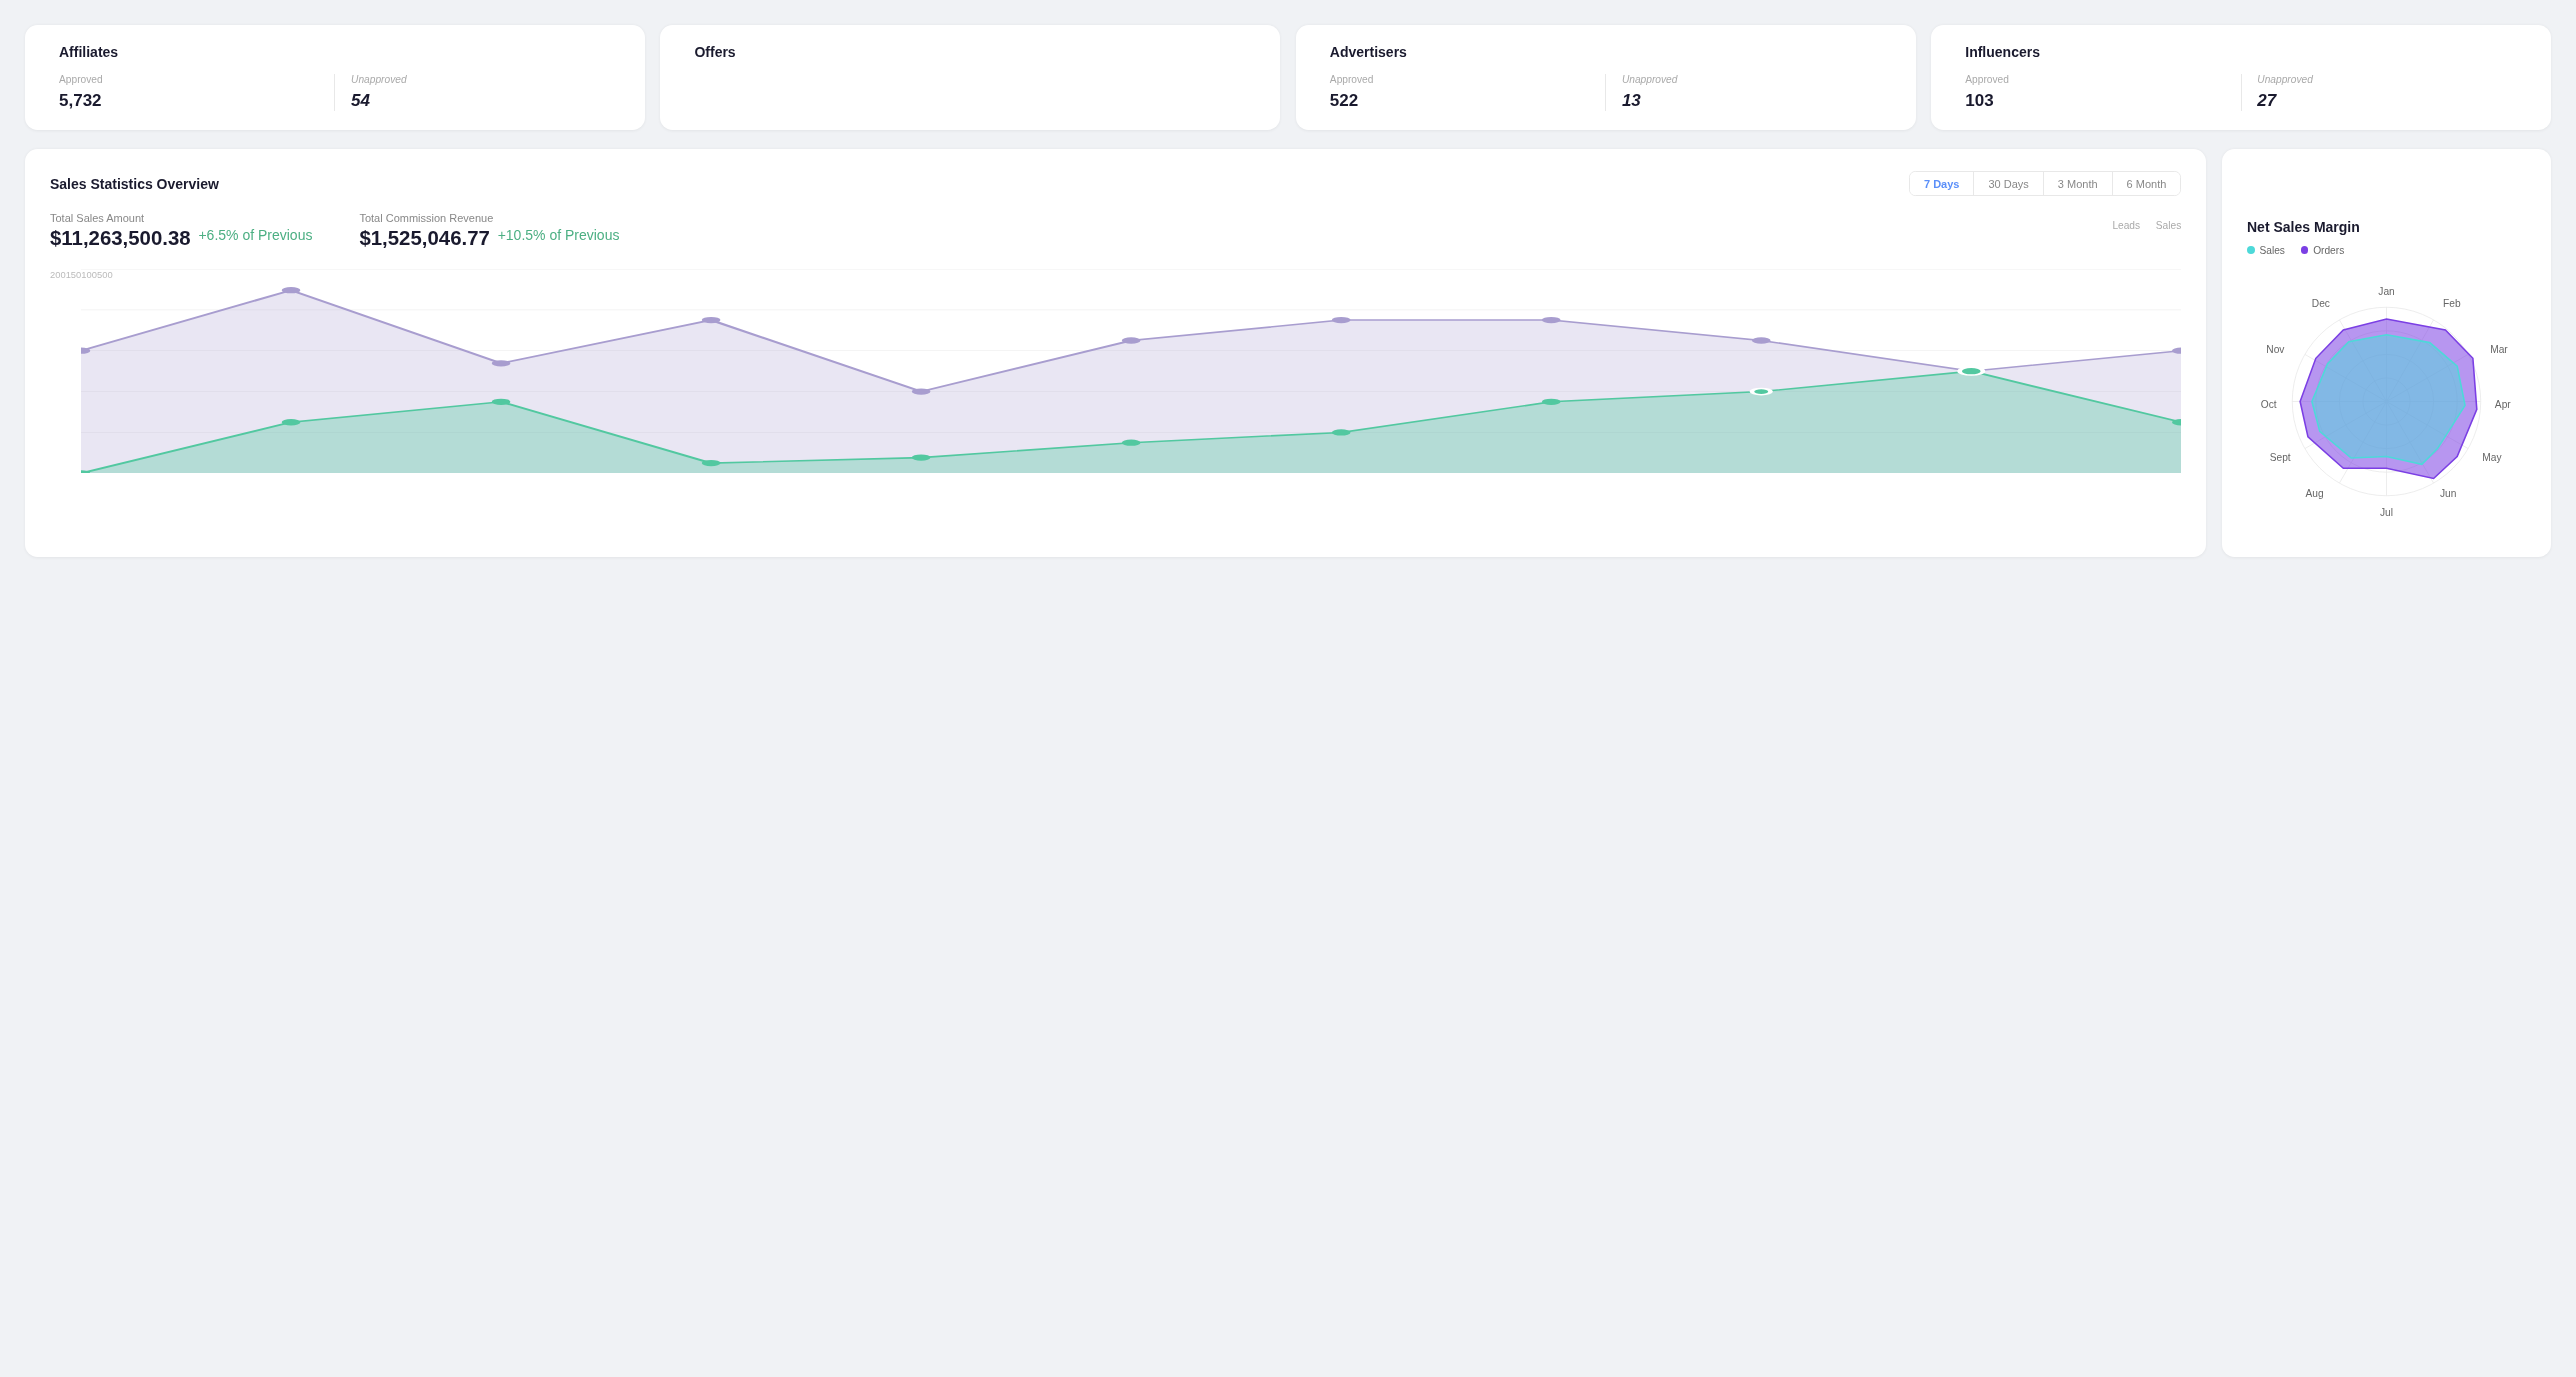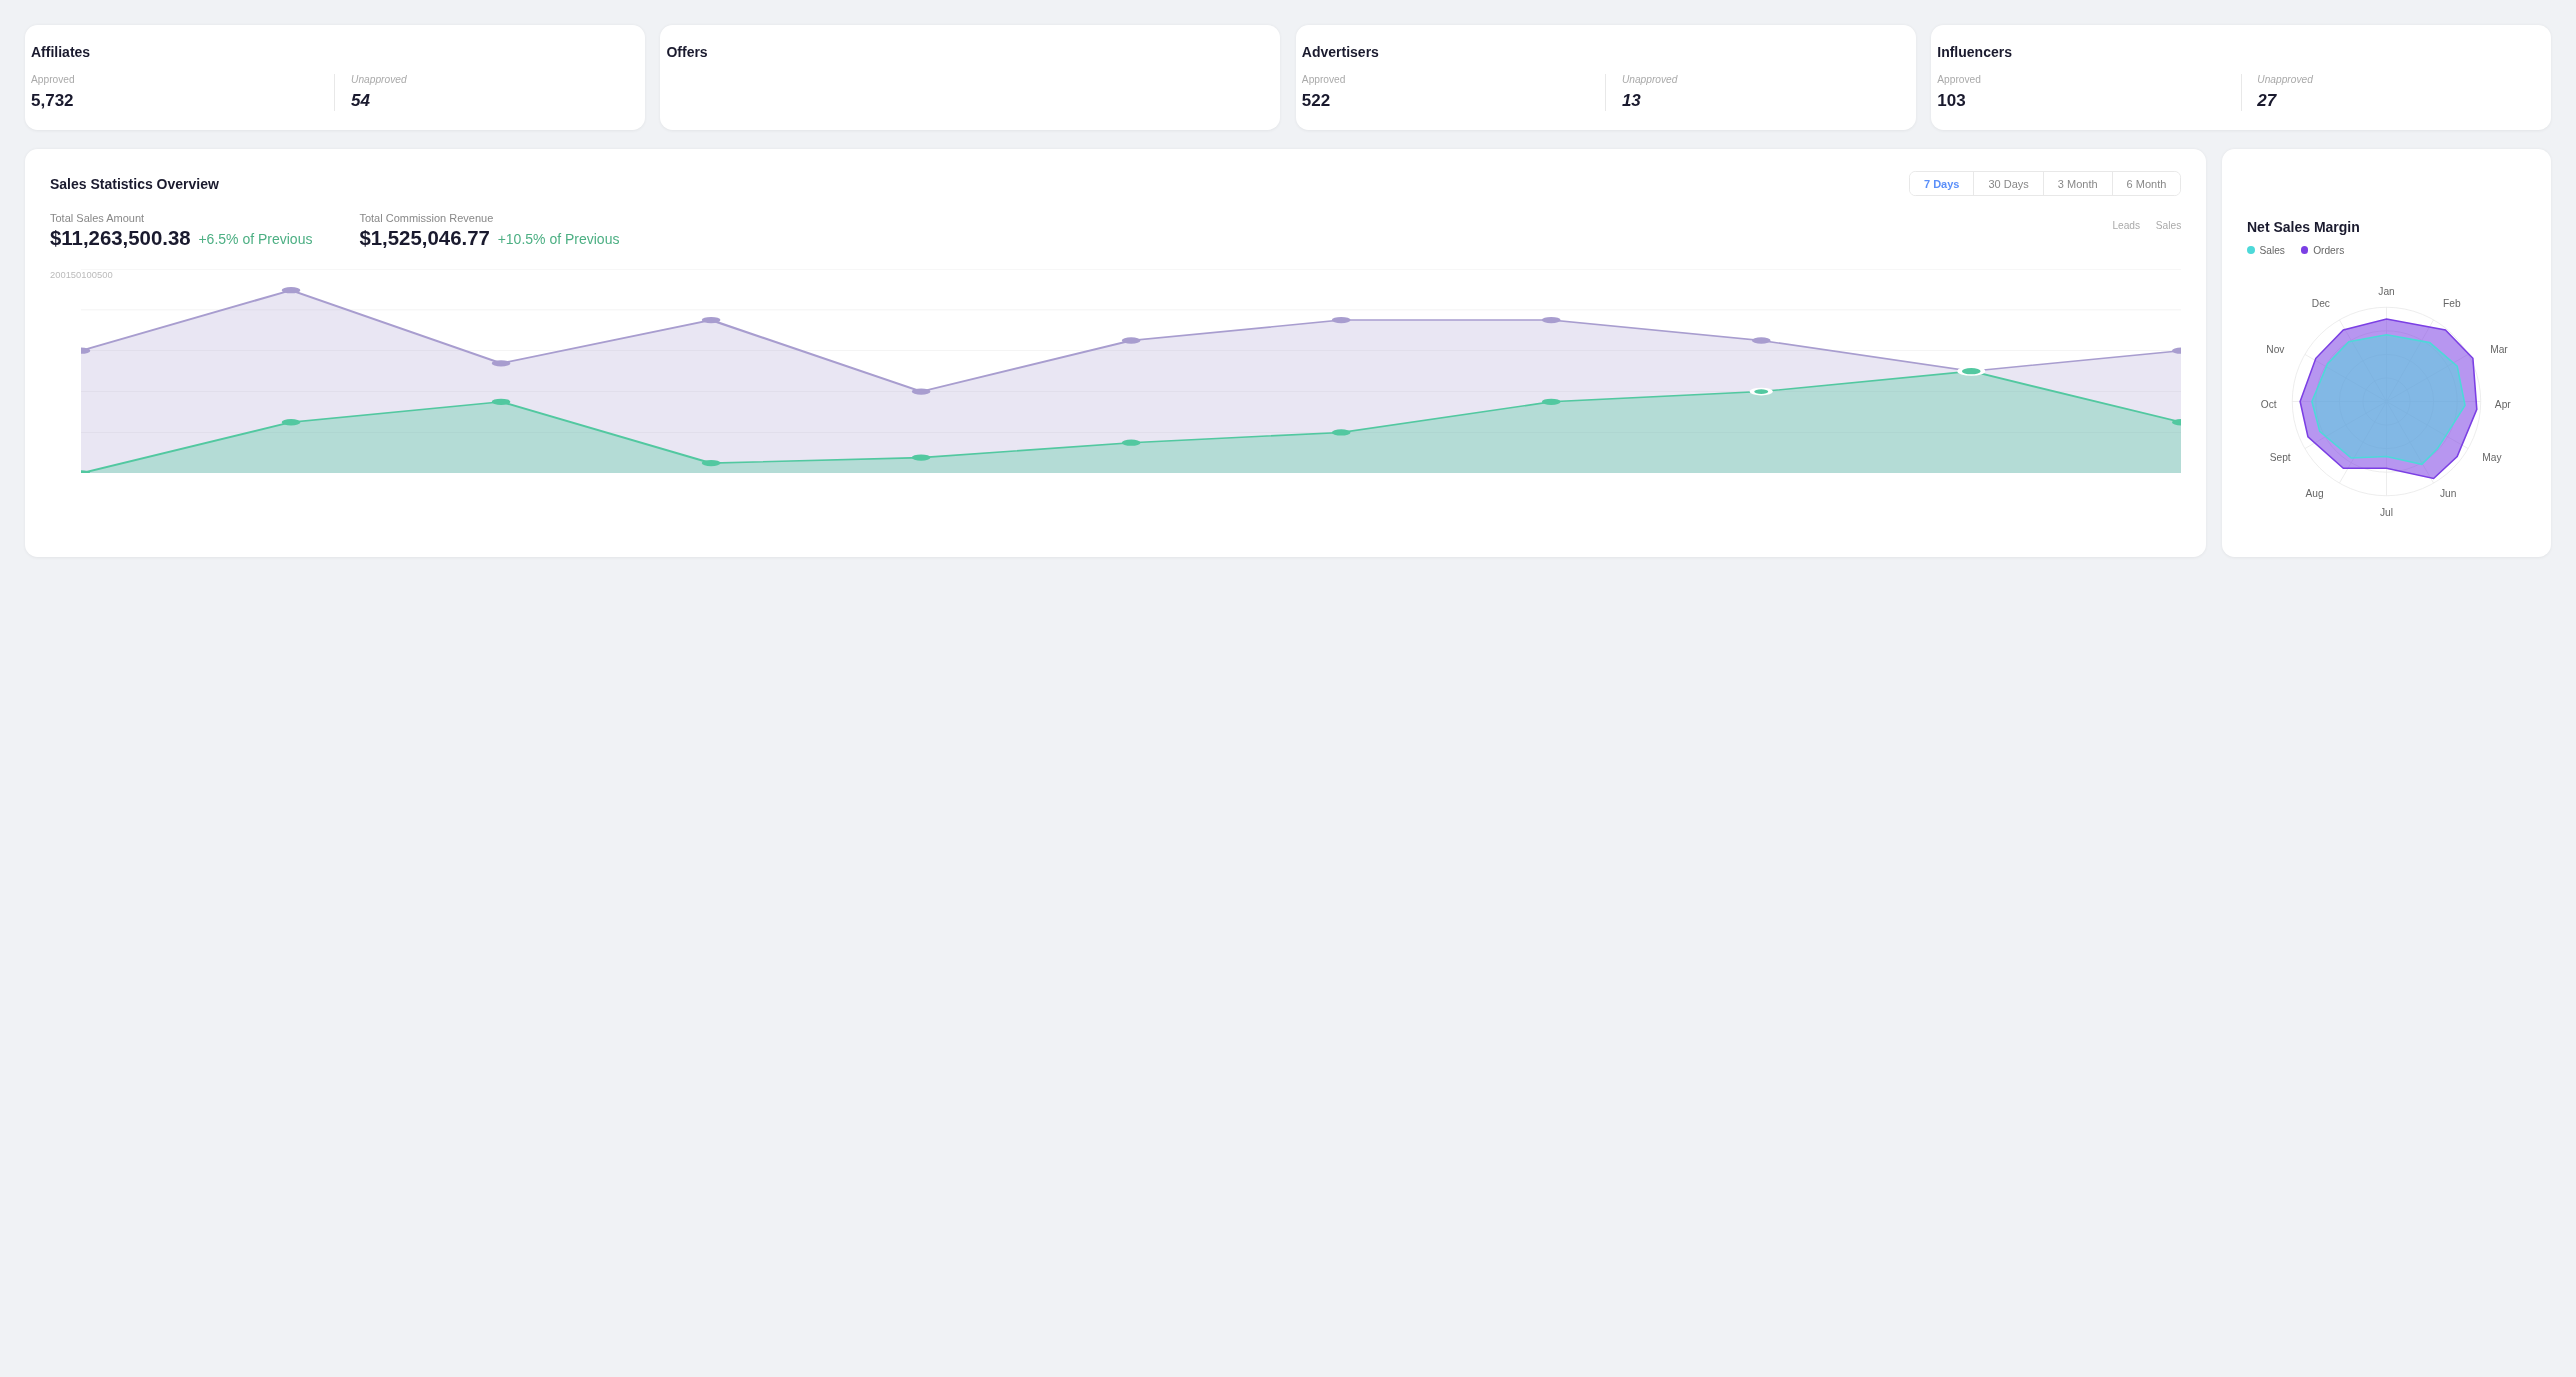--- a/index.html
+++ b/index.html
@@ -11,21 +11,21 @@
     }
     .top-cards {
       display: grid;
       grid-template-columns: repeat(4, 1fr);
       gap: 15.7px;
       margin-bottom: 19px;
     }
     .card {
       background: #fff;
       border-radius: 12.5px;
-      padding: 19px 6px;
+      padding: 19px 34px;
       box-shadow: 0 0.8px 3.1px rgba(0,0,0,0.06);
     }
     .card-title {
       font-size: 14px;
       font-weight: 700;
       color: #1a1a2e;
       margin-bottom: 14px;
     }
     .card-stats {
       display: flex;
@@ -104,21 +104,21 @@
     .metric-label {
       font-size: 11px;
       color: #888;
       margin-bottom: 3.1px;
     }
     .metric-value {
       font-size: 20.4px;
       font-weight: 700;
       color: #1a1a2e;
       display: flex;
-      align-items: center;
+      align-items: flex-start;
       gap: 7.8px;
     }
     .metric-change {
       font-size: 14px;
       color: #4caf83;
       font-weight: 400;
     }
     .leads-sales {
       margin-left: auto;
       display: flex;

